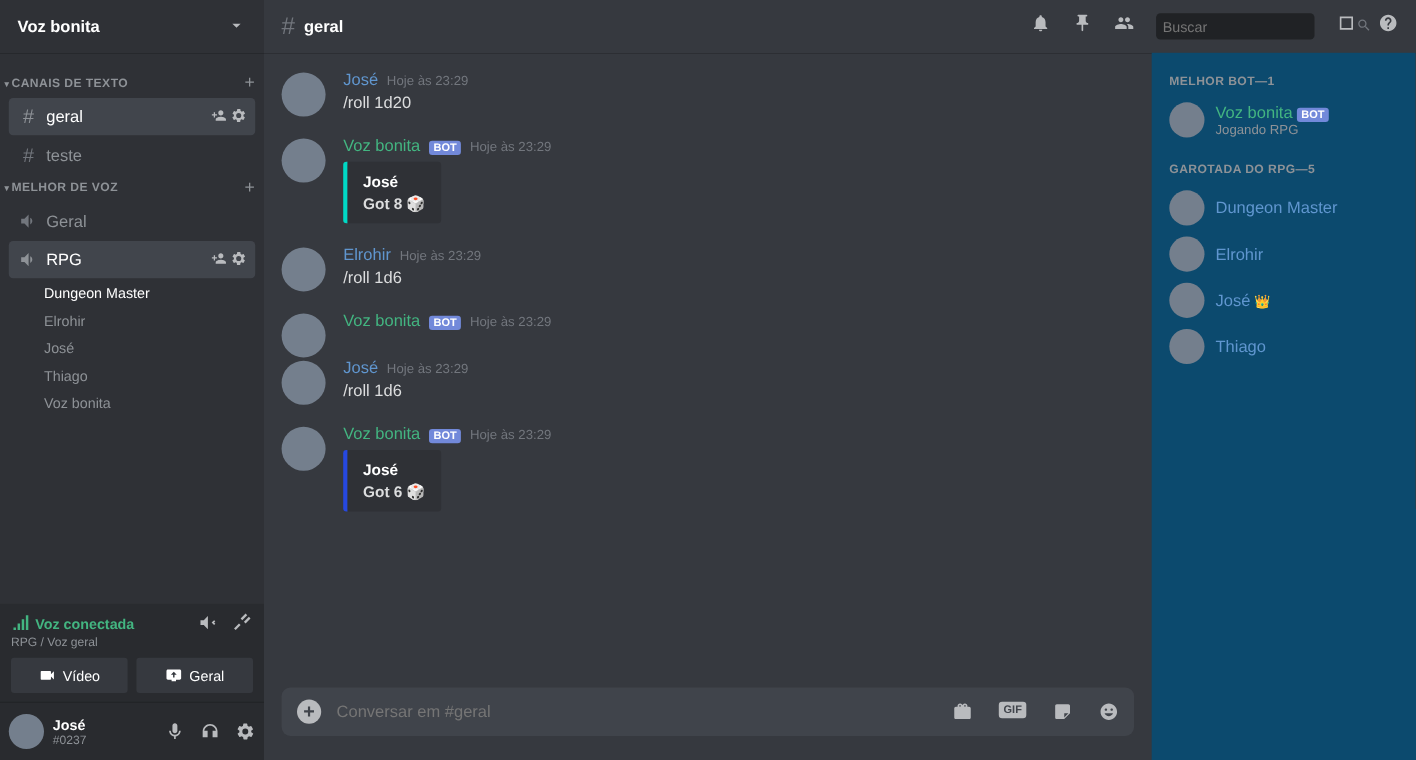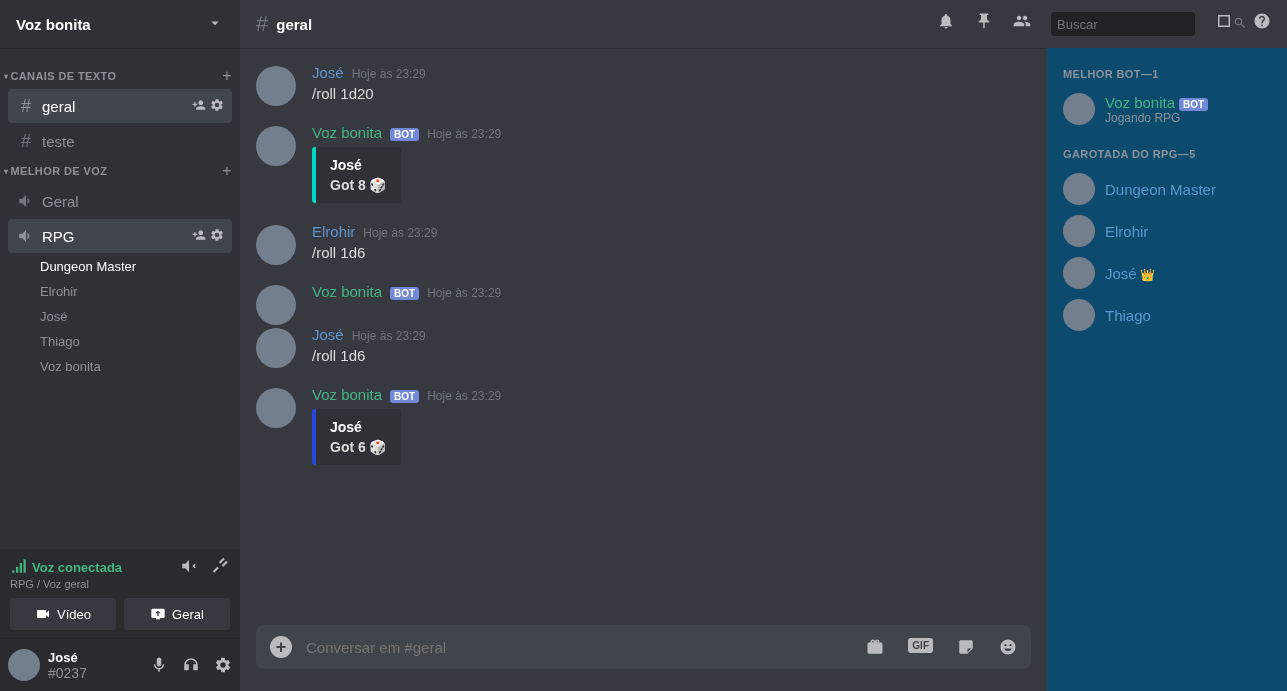--- a/index.html
+++ b/index.html
@@ -27,21 +27,21 @@
 .vp-status{font-size:13px}
 .vp-status .connected{color:#43b581;font-weight:600;display:flex;align-items:center;gap:4px}
 .vp-status .channel-path{color:#8e9297;font-size:11px}
 .vp-icons{display:flex;gap:14px;color:#b9bbbe}
 .vp-buttons{display:flex;gap:8px;margin-top:8px}
 .vp-btn{flex:1;background:#36393f;color:#fff;border:none;border-radius:3px;height:32px;font-size:13px;font-weight:500;display:flex;align-items:center;justify-content:center;gap:6px;cursor:pointer}
 .user-panel{height:52px;background:#292b2f;display:flex;align-items:center;padding:0 8px}
 .avatar{width:32px;height:32px;border-radius:50%;background:#747f8d;margin-right:8px}
 .user-info{flex:1}
 .user-info .uname{font-size:13px;font-weight:600;color:#fff}
-.user-info .utag{font-size:14px;color:#8e9297}
+.user-info .utag{font-size:11px;color:#8e9297}
 .user-controls{display:flex;gap:14px;color:#b9bbbe}
 .user-controls span{cursor:pointer}
 .main{flex:1;display:flex;flex-direction:column;min-width:0}
 .top-bar{height:48px;display:flex;align-items:center;padding:0 16px;box-shadow:0 1px 0 rgba(4,4,5,.2)}
 .top-bar .hash{font-size:22px;color:#72767d;margin-right:8px}
 .top-bar .title{font-size:15px;font-weight:600;color:#fff;flex:1}
 .tb-icons{display:flex;align-items:flex-start;gap:20px;color:#b9bbbe}
 .search{background:#202225;border-radius:4px;width:144px;height:24px;display:flex;align-items:center;padding:0 6px;color:#72767d;font-size:13px}
 .search input{flex:1;background:none;border:none;outline:none;color:#dcddde;font-size:13px}
 .content{flex:1;display:flex;min-height:0}

